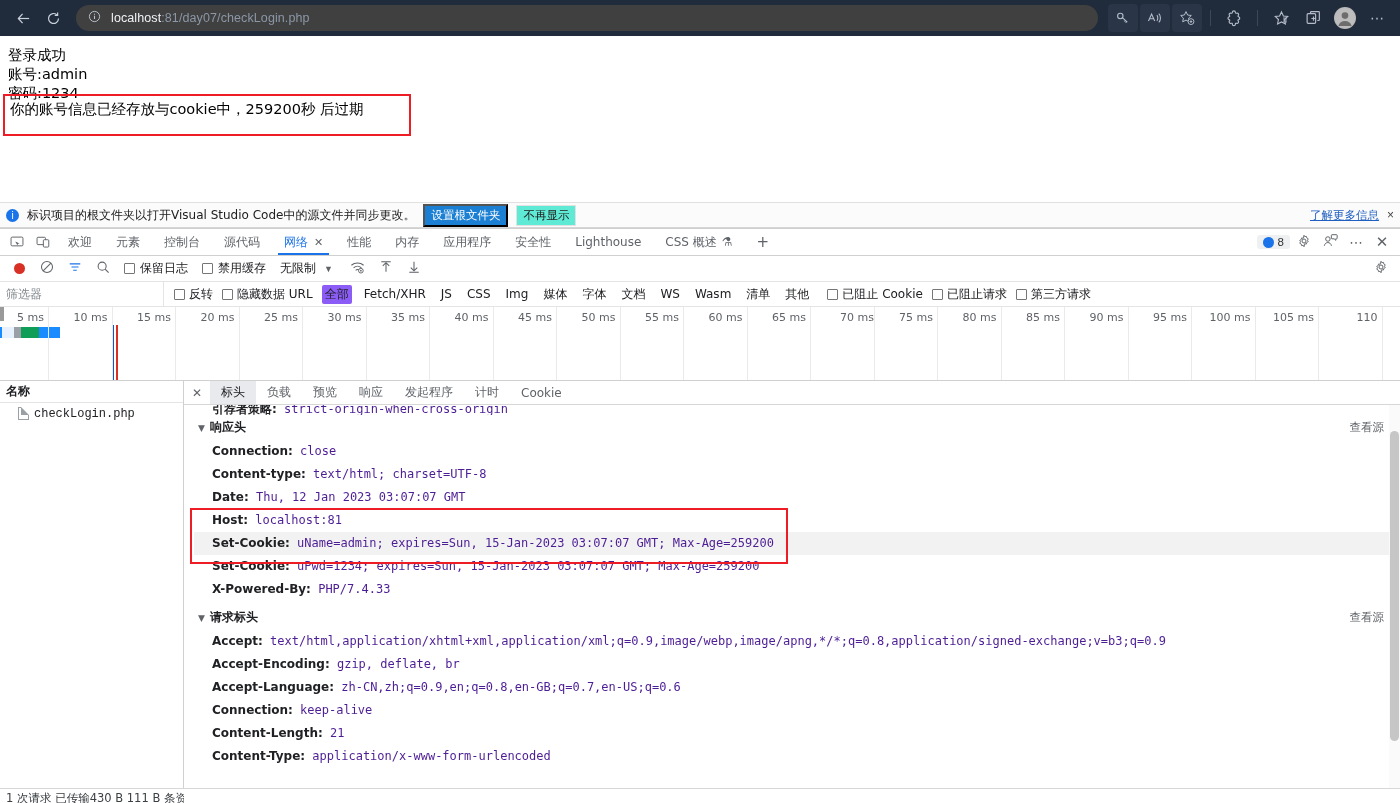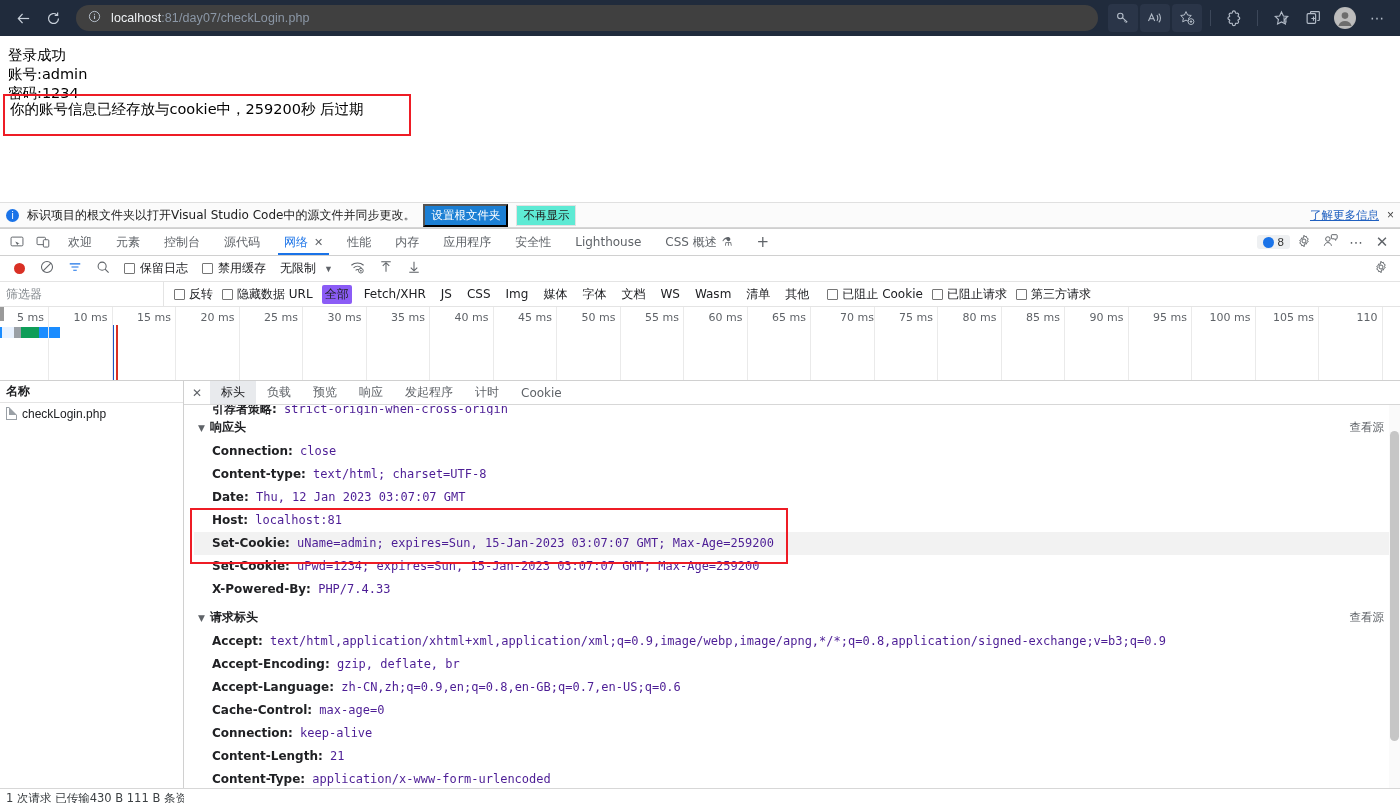--- a/index.html
+++ b/index.html
@@ -148,22 +148,22 @@
 
   
   .dt-main { display: flex; height: 407px; }
   .req-list { width: 184px; border-right: 1px solid #d0d0d0; }
   .req-head {
     height: 22px; display: flex; align-items: center; padding-left: 6px;
     font-size: 12px; color: #202124; border-bottom: 1px solid #e4e4e4; font-weight: bold;
     font-family: "DejaVu Sans", sans-serif;
   }
   .req-row {
-    height: 21px; display: flex; align-items: center; gap: 5px; padding-left: 6px;
-    font-size: 12px; color: #202124; font-family: Liberation Sans, sans-serif;
+    height: 21px; display: flex; align-items: center; gap: 5px; padding-left: 18px;
+    font-size: 12px; color: #202124; font-family: Liberation Mono, monospace;
   }
   .doc-ico { width: 11px; height: 13px; border: 1px solid #9aa0a6; background: #fff; position: relative; }
   .doc-ico::after {
     content: ""; position: absolute; right: -1px; top: -1px; border-width: 4px;
     border-style: solid; border-color: #fff #fff #9aa0a6 #9aa0a6;
   }
   .detail { flex: 1; position: relative; overflow: hidden; }
   .detail-tabs {
     height: 24px; display: flex; align-items: stretch; border-bottom: 1px solid #d7d7d7;
   }
@@ -590,21 +590,20 @@
 
         <div class="sec-head" style="margin-top:4px">
           <span class="tri">▼</span>
           <span>请求标头</span>
           <span class="viewsrc">查看源</span>
         </div>
 
         <div class="hdr-row"><b>Accept:</b> <span class="val">text/html,application/xhtml+xml,application/xml;q=0.9,image/webp,image/apng,*/*;q=0.8,application/signed-exchange;v=b3;q=0.9</span></div>
         <div class="hdr-row"><b>Accept-Encoding:</b> <span class="val">gzip, deflate, br</span></div>
         <div class="hdr-row"><b>Accept-Language:</b> <span class="val">zh-CN,zh;q=0.9,en;q=0.8,en-GB;q=0.7,en-US;q=0.6</span></div>
-        <div class="hdr-row"><b>Cache-Control:</b> <span class="val">max-age=0</span></div>
         <div class="hdr-row"><b>Connection:</b> <span class="val">keep-alive</span></div>
         <div class="hdr-row"><b>Content-Length:</b> <span class="val">21</span></div>
         <div class="hdr-row"><b>Content-Type:</b> <span class="val">application/x-www-form-urlencoded</span></div>
 
         <div class="hl-box" style="left:6px; top:103px; width:598px; height:56px;"></div>
       </div>
 
       <div class="vscroll">
         <div class="vthumb" style="top:26px;height:310px;"></div>
       </div>

